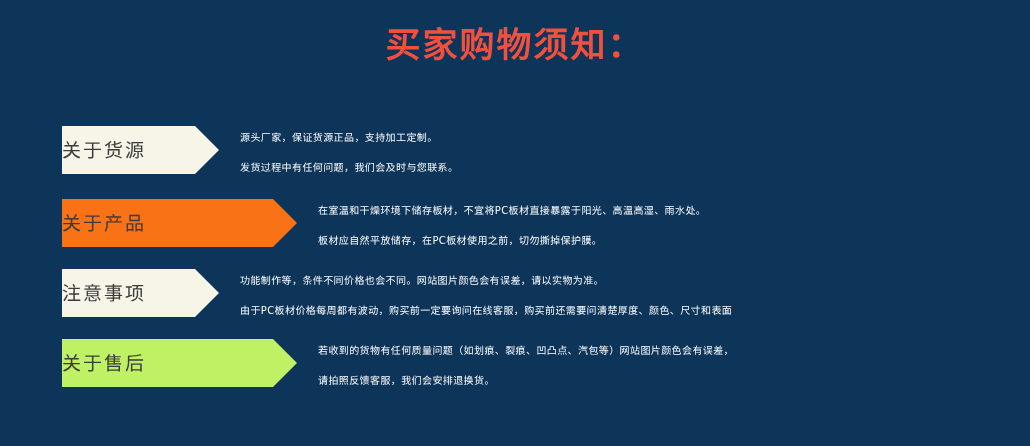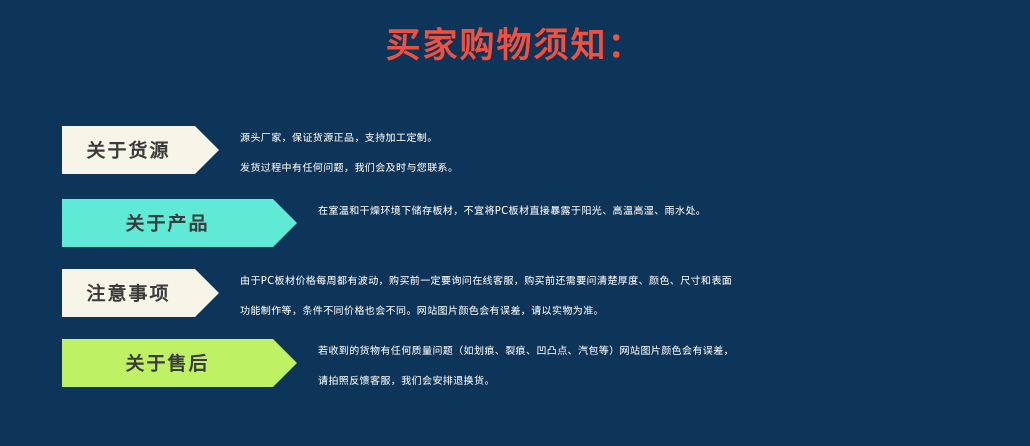--- a/index.html
+++ b/index.html
@@ -52,23 +52,22 @@
   .section-row.r3 { top: 339px; }
 
   
   .banner {
     position: absolute;
     top: 0;
     height: 48px;
     line-height: 48px;
     color: #3b3b3b;
     font-size: 19px;
-    font-weight: bold;
+    font-weight: normal;
     letter-spacing: 2px;
-    text-align: center;
     box-sizing: border-box;
     -webkit-clip-path: polygon(0 0, calc(100% - 24px) 0, 100% 50%, calc(100% - 24px) 100%, 0 100%);
     clip-path: polygon(0 0, calc(100% - 24px) 0, 100% 50%, calc(100% - 24px) 100%, 0 100%);
   }
   .banner .banner-text {
     display: block;
     padding-right: 24px;
     white-space: nowrap;
   }
 
@@ -76,21 +75,21 @@
   .banner.narrow {
     left: 62px;
     width: 157px;
     background: #f6f5e8;
   }
   
   .banner.wide {
     left: 62px;
     width: 235px;
   }
-  .banner.peach  { background: #5eead4; }
+  .banner.peach  { background: #f97316; }
   .banner.green  { background: #bef264; }
 
   
   .section-body {
     position: absolute;
     top: -3px;
     color: #ffffff;
     font-size: 10px;
     line-height: 30px;
     letter-spacing: 0.4px;
@@ -116,30 +115,31 @@
       <span class="line">发货过程中有任何问题，我们会及时与您联系。</span>
     </div>
   </div>
 
   <div class="section-row r1">
     <div class="banner wide peach">
       <span class="banner-text">关于产品</span>
     </div>
     <div class="section-body indent-far">
       <span class="line">在室温和干燥环境下储存板材，不宜将PC板材直接暴露于阳光、高温高湿、雨水处。</span>
+      <span class="line">板材应自然平放储存，在PC板材使用之前，切勿撕掉保护膜。</span>
     </div>
   </div>
 
   <div class="section-row r2">
     <div class="banner narrow">
       <span class="banner-text">注意事项</span>
     </div>
     <div class="section-body indent-near">
+      <span class="line">功能制作等，条件不同价格也会不同。网站图片颜色会有误差，请以实物为准。</span>
       <span class="line">由于PC板材价格每周都有波动，购买前一定要询问在线客服，购买前还需要问清楚厚度、颜色、尺寸和表面</span>
-      <span class="line">功能制作等，条件不同价格也会不同。网站图片颜色会有误差，请以实物为准。</span>
     </div>
   </div>
 
   <div class="section-row r3">
     <div class="banner wide green">
       <span class="banner-text">关于售后</span>
     </div>
     <div class="section-body indent-far">
       <span class="line">若收到的货物有任何质量问题（如划痕、裂痕、凹凸点、汽包等）网站图片颜色会有误差，</span>
       <span class="line">请拍照反馈客服，我们会安排退换货。</span>

